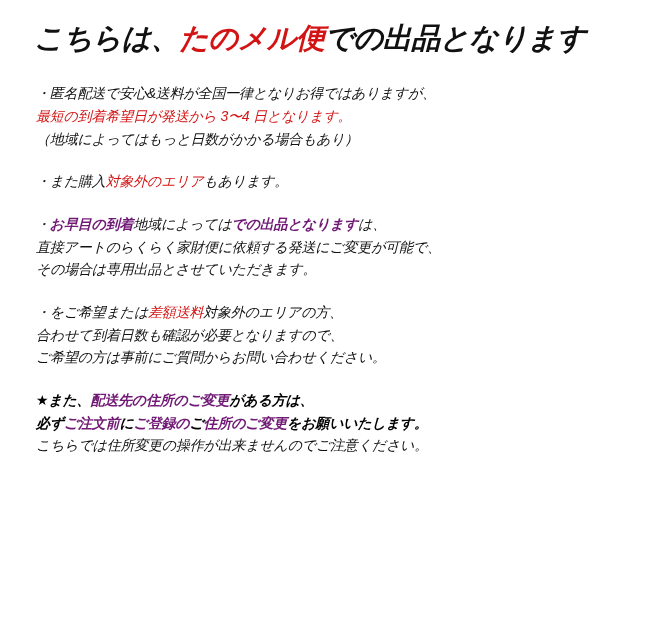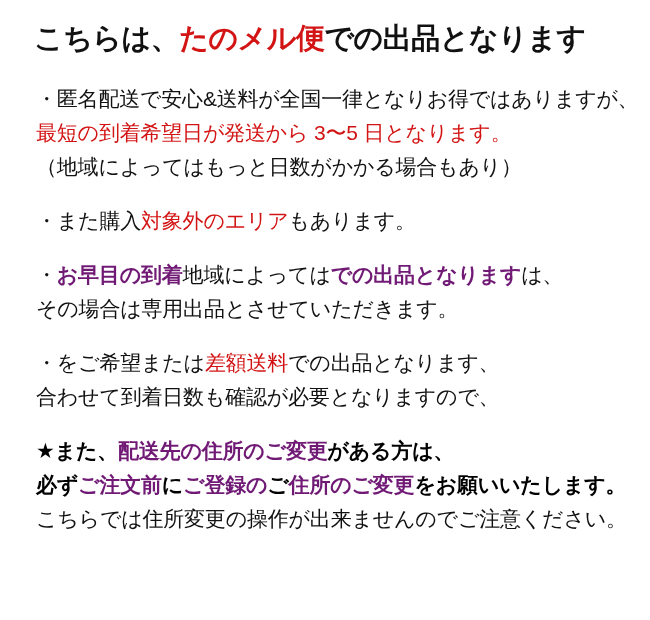--- a/index.html
+++ b/index.html
@@ -13,37 +13,38 @@
     font-family: "Liberation Sans", "DejaVu Sans", sans-serif;
     color: #111111;
     overflow: hidden;
   }
   .page {
     position: relative;
     width: 574px;
     height: 620px;
     box-sizing: border-box;
     padding: 20px 10px 10px 22px;
+    font-style: italic;
   }
   .title {
     font-size: 29px;
     font-weight: bold;
     line-height: 1.25;
     letter-spacing: -0.5px;
     white-space: nowrap;
     margin: 0 0 26px 12px;
   }
   .title .red {
     color: #d31414;
   }
   .block {
     margin-bottom: 20px;
   }
   .line {
-    font-size: 21px;
+    font-size: 14px;
     line-height: 1.62;
     letter-spacing: -0.2px;
     white-space: nowrap;
     font-weight: normal;
   }
   .line.bold {
     font-weight: bold;
   }
   .red {
     color: #d31414;
@@ -65,33 +66,35 @@
 
 <div class="page">
 
   <h1 class="title">
     <span>こちらは、</span><span class="red">たのメル便</span><span>での出品となります</span>
   </h1>
 
   <div id="body-sections">
       <div class="block">
         <div class="line indent"><span>・匿名配送で安心&amp;送料が全国一律となりお得ではありますが、</span></div>
-        <div class="line indent"><span class="red">最短の到着希望日が発送から 3〜5 日となります。</span></div>
+        <div class="line indent"><span class="red">最短の到着希望日が発送から 3〜4 日となります。</span></div>
         <div class="line indent"><span>（地域によってはもっと日数がかかる場合もあり）</span></div>
       </div>
       <div class="block">
         <div class="line indent"><span>・また購入</span><span class="red">対象外のエリア</span><span>もあります。</span></div>
       </div>
       <div class="block">
         <div class="line indent"><span>・</span><span class="rb">お早目の到着</span><span>地域によっては</span><span class="rb">での出品となります</span><span>は、</span></div>
+        <div class="line indent"><span>直接アートのらくらく家財便に依頼する発送にご変更が可能で、</span></div>
         <div class="line indent"><span>その場合は専用出品とさせていただきます。</span></div>
       </div>
       <div class="block">
-        <div class="line indent"><span>・をご希望または</span><span class="red">差額送料</span><span>での出品となります、</span></div>
+        <div class="line indent"><span>・をご希望または</span><span class="red">差額送料</span><span>対象外のエリアの方、</span></div>
         <div class="line indent"><span>合わせて到着日数も確認が必要となりますので、</span></div>
+        <div class="line indent"><span>ご希望の方は事前にご質問からお問い合わせください。</span></div>
       </div>
       <div class="block">
         <div class="line indent bold"><span class="blk-bold">★また、</span><span class="rb">配送先の住所のご変更</span><span class="blk-bold">がある方は、</span></div>
         <div class="line indent bold"><span class="blk-bold">必ず</span><span class="rb">ご注文前</span><span class="blk-bold">に</span><span class="rb">ご登録の</span><span class="blk-bold">ご</span><span class="rb">住所のご変更</span><span class="blk-bold">をお願いいたします。</span></div>
         <div class="line indent"><span>こちらでは住所変更の操作が出来ませんのでご注意ください。</span></div>
       </div>
     </div>
 
 </div>
 

